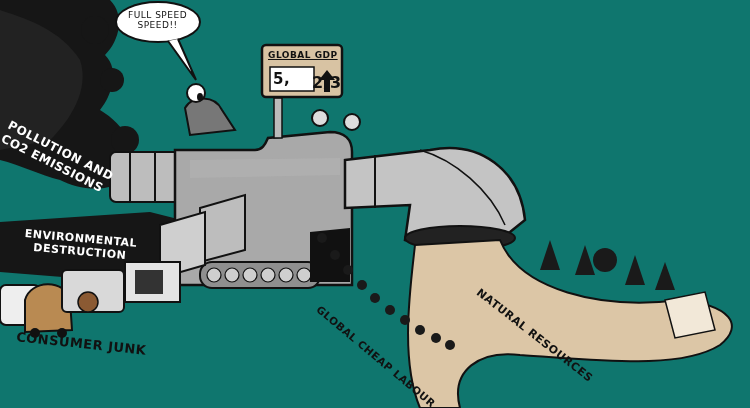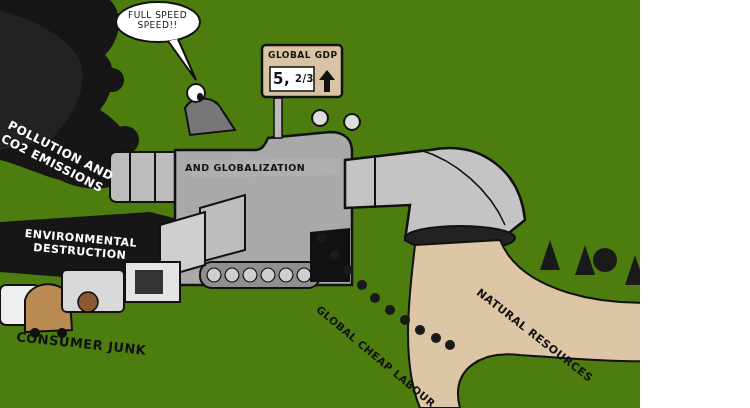--- a/index.html
+++ b/index.html
@@ -1,16 +1,16 @@
 <!DOCTYPE html>
 <html><head>
 <meta charset="utf-8">
 <style>
   html,body{margin:0;padding:0;background:#fff;}
-  #stage{position:relative;width:640px;height:408px;overflow:hidden;background:#4d7c0f;font-family:"DejaVu Sans",sans-serif;}
+  #stage{position:relative;width:750px;height:408px;overflow:hidden;background:#0f766e;font-family:"DejaVu Sans",sans-serif;}
   svg{position:absolute;left:0;top:0;}
   .lbl{position:absolute;font-family:"DejaVu Sans",sans-serif;font-weight:bold;color:#111;white-space:nowrap;letter-spacing:0.5px;}
   .white{color:#fff;}
 </style>
 </head>
 <body>
 
 <div id="stage">
   <svg width="750" height="408" viewBox="0 0 750 408">
 
@@ -115,26 +115,25 @@
       <rect x="262" y="45" width="80" height="52" rx="4" fill="#d8c3a3" stroke="#111" stroke-width="2.5"></rect>
       <rect x="270" y="67" width="44" height="24" fill="#fff" stroke="#111" stroke-width="1.5"></rect>
       <polygon points="327,70 335,80 330,80 330,92 324,92 324,80 319,80" fill="#111"></polygon>
     </g>
   </svg>
 
   <div class="lbl" style="left:128px;top:10px;font-size:9px;text-align:center;font-weight:normal;">
     <div>FULL SPEED</div>
     <div>SPEED!!</div>
   </div>
-  <div class="lbl" style="left:268px;top:50px;font-size:9px;">GLOBAL GDP</div>
+  <div class="lbl" style="left:268px;top:50px;font-size:9px;text-decoration:underline;">GLOBAL GDP</div>
   <div class="lbl" style="left:273px;top:70px;font-size:15px;">5,</div>
-  <div class="lbl" style="left:295px;top:73px;font-size:10px;">2/3</div>
+  <div class="lbl" style="left:312px;top:73px;font-size:16px;">2/3</div>
 
   <div class="lbl" style="left:185px;top:162px;font-size:9.5px;line-height:12px;text-align:center;">
-    <div>AND GLOBALIZATION</div>
   </div>
 
   <div class="lbl white" style="left:12px;top:118px;font-size:12px;line-height:15px;transform:rotate(27deg);transform-origin:left top;">
     <div>POLLUTION AND</div>
     <div>CO2 EMISSIONS</div>
   </div>
 
   <div class="lbl white" style="left:24px;top:232px;font-size:11px;line-height:13px;text-align:center;transform:rotate(5deg);">
     <div>ENVIRONMENTAL</div>
     <div>DESTRUCTION</div>

